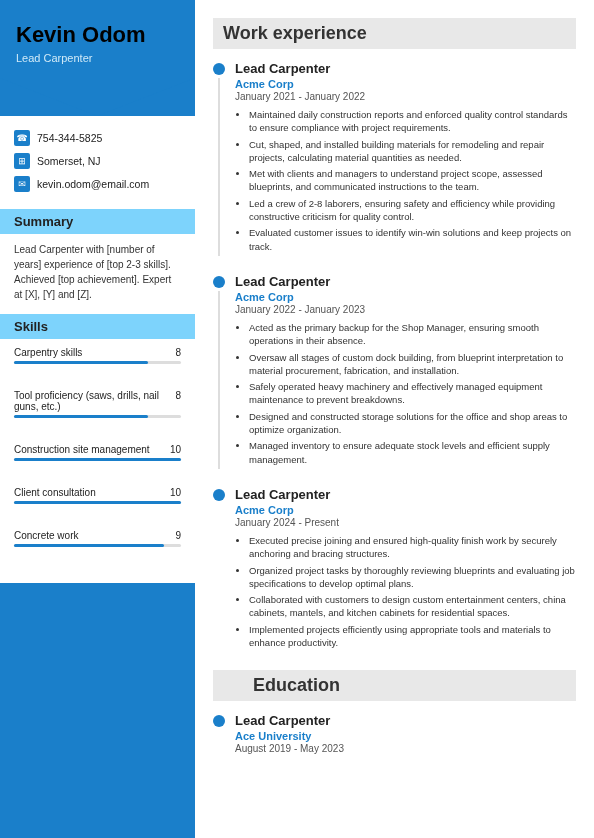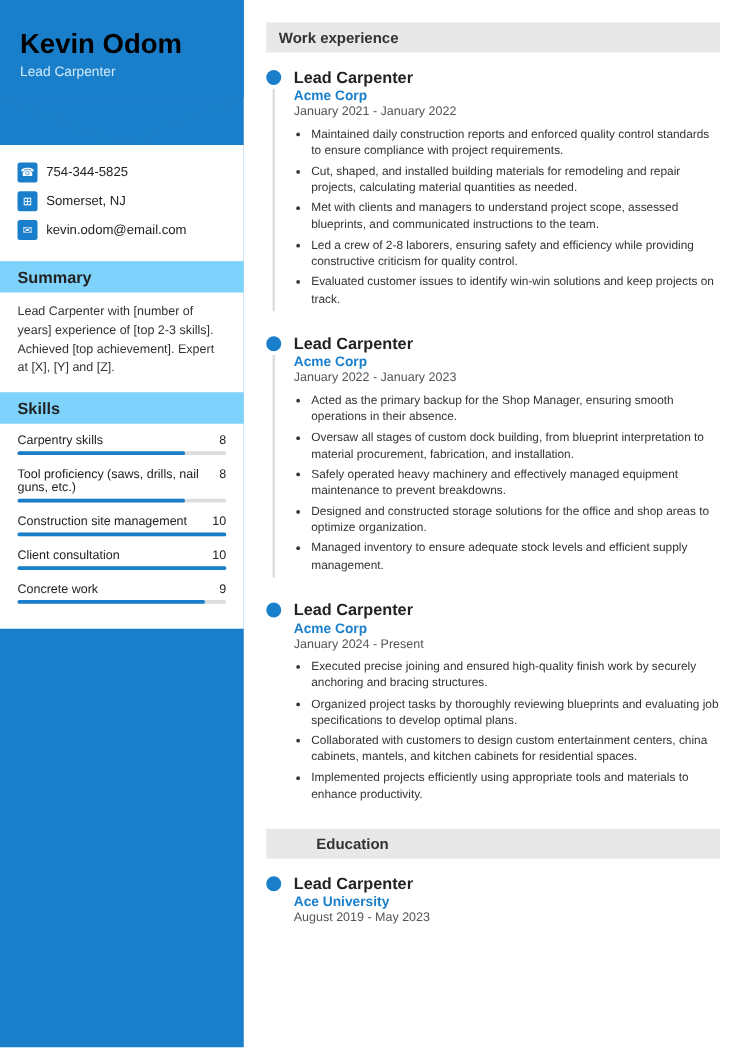--- a/index.html
+++ b/index.html
@@ -87,21 +87,21 @@
     .summary-text {
       padding: 0 14px 12px 14px;
       font-size: 10px;
       color: #333;
       line-height: 1.5;
     }
     .skills-section {
       padding: 0 14px 10px 14px;
     }
     .skill-row {
-      margin-bottom: 10px;
+      margin-bottom: 26px;
     }
     .skill-label-row {
       display: flex;
       justify-content: space-between;
       align-items: baseline;
       margin-bottom: 3px;
     }
     .skill-name {
       font-size: 10px;
       color: #222;
@@ -120,21 +120,21 @@
       background: #1a7fca;
       border-radius: 2px;
     }
     
     .main {
       flex: 1;
       padding: 18px 18px 18px 18px;
       background: #fff;
     }
     .main-section-title {
-      font-size: 12px;
+      font-size: 18px;
       font-weight: bold;
       color: #333;
       background: #e8e8e8;
       padding: 5px 10px;
       margin-bottom: 12px;
     }
     .job-entry {
       display: flex;
       gap: 10px;
       margin-bottom: 18px;

